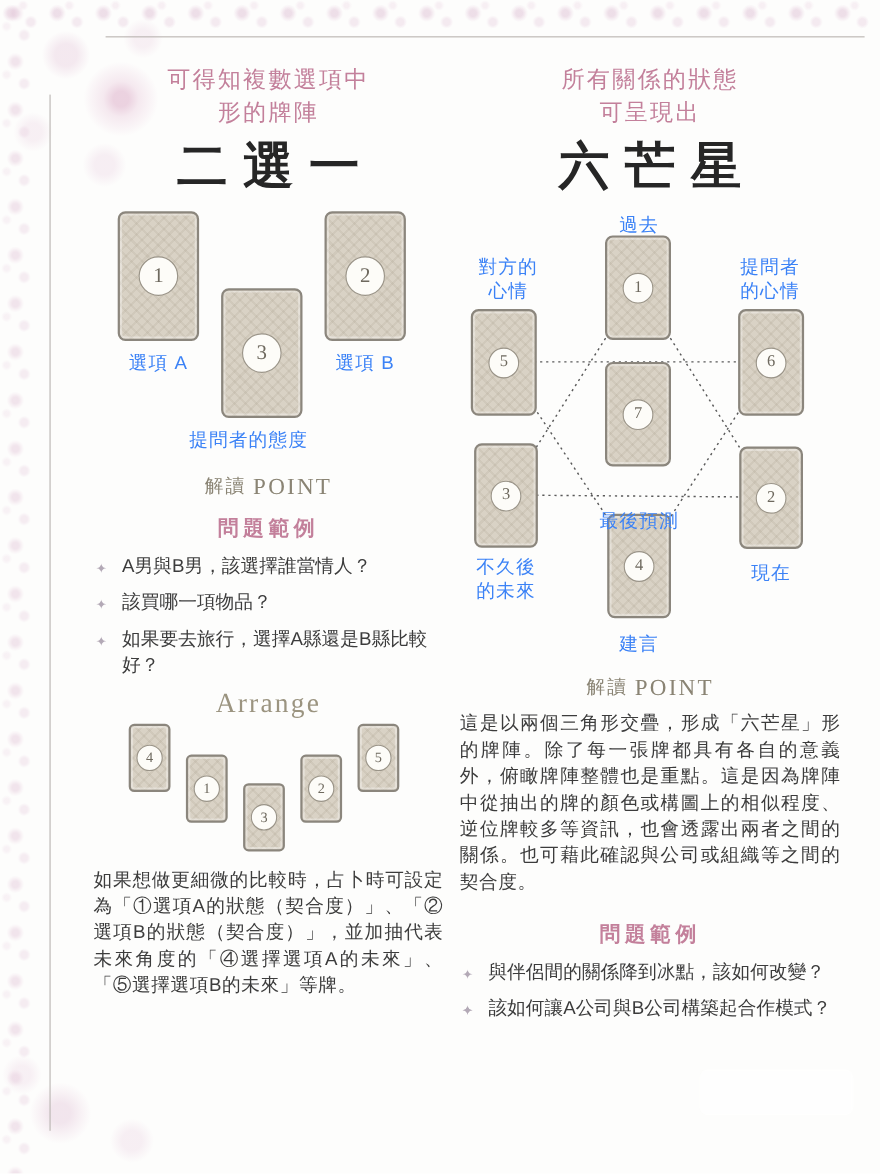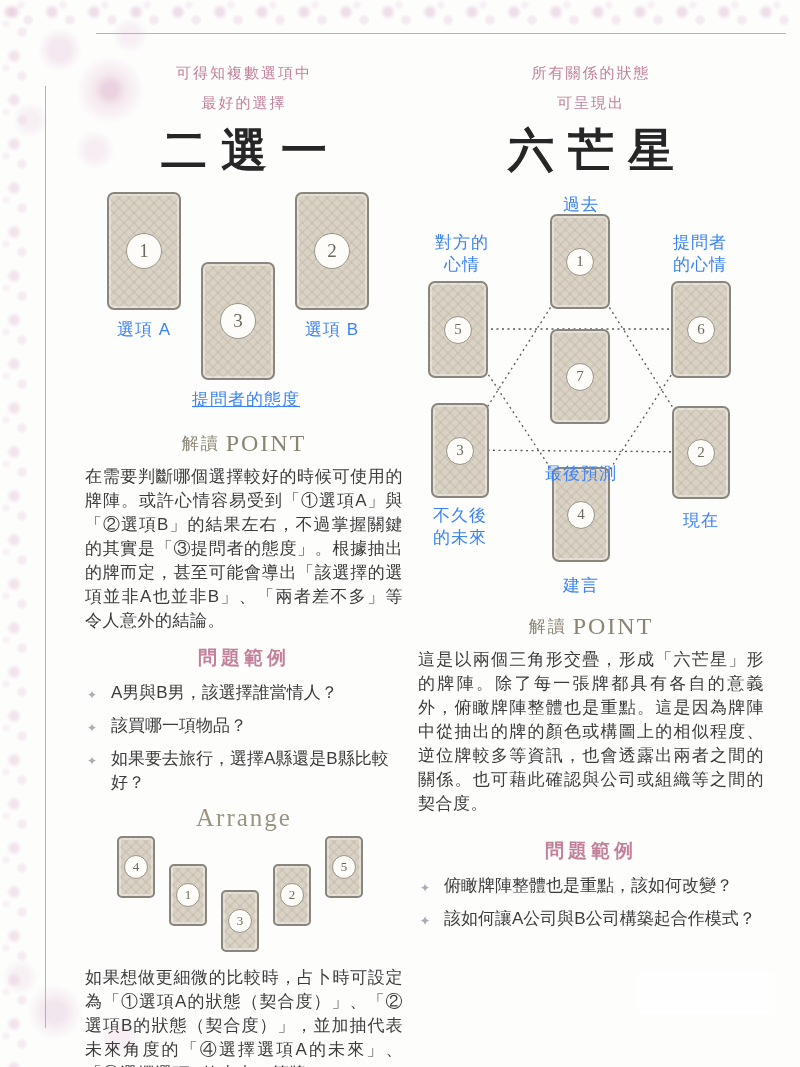--- a/index.html
+++ b/index.html
@@ -42,21 +42,21 @@
       radial-gradient(circle at 20px 60px,  rgba(236,214,228,.34) 8px, transparent 18px);
   }
   .frame-top  { position:absolute; left:96px;  top:33px; width:690px; height:1px; background:#b8b3b0; }
   .frame-left { position:absolute; left:45px;  top:86px; width:1px;  height:942px; background:#b8b3b0; }
 
   
   .col { position:absolute; top:58px; }
   .col-left  { left:85px;  width:318px; }
   .col-right { left:418px; width:346px; }
 
-  .subtitle { text-align:center; color:#c3809b; font-size:15px; line-height:30px; letter-spacing:2px; }
+  .subtitle { text-align:center; color:#c3809b; font-size:21px; line-height:30px; letter-spacing:2px; }
   .main-title {
     margin:6px 0 0 0; text-align:center; color:#262626;
     font-family:"Liberation Serif", serif; font-weight:700;
     font-size:46px; line-height:54px; letter-spacing:14px; text-indent:14px;
   }
 
   
   .card {
     position:absolute; box-sizing:border-box;
     background-color:#d9d2c5;
@@ -78,21 +78,21 @@
   .card-hex .num   { width:26px; height:26px; font-size:15px; }
   .card-small { width:38px; height:62px; border-width:2px; border-radius:5px; }
   .card-small .num { width:22px; height:22px; font-size:13px; }
 
   .spread { position:relative; }
   .spread-label { position:absolute; font-size:17px; color:#3b82f6; text-align:center; line-height:22px; letter-spacing:1px; }
 
   
   .point-head { margin-top:16px; text-align:center; color:#8a8474; }
   .point-head .cjk { font-size:17px; letter-spacing:2px; vertical-align:2px; }
-  .point-head .en  { font-family:"Liberation Serif", serif; font-size:24px; letter-spacing:2px; margin-left:6px; }
+  .point-head .en  { font-family:"Liberation Serif", serif; font-size:21px; letter-spacing:2px; margin-left:6px; }
   .pink-head { text-align:center; color:#c3809b; font-size:19px; font-weight:bold; letter-spacing:4px; }
   .arrange-head {
     text-align:center; color:#9b9480; font-family:"Liberation Serif", serif;
     font-size:25px; letter-spacing:2px; margin-top:2px;
   }
 
   .body-text {
     margin:8px 0 0 0; font-size:17px; line-height:24px; letter-spacing:.5px;
     text-align:justify; color:#3c3c3c;
   }
@@ -116,43 +116,42 @@
   <div class="lace-top"></div>
   <div class="lace-left"></div>
   <div class="corner-tl"></div>
   <div class="corner-bl"></div>
   <div class="frame-top"></div>
   <div class="frame-left"></div>
 
   <section class="col col-left">
     <div class="subtitle">
       <div>可得知複數選項中</div>
-      <div>最好的選擇</div>
+      <div>形的牌陣</div>
     </div>
     <h1 class="main-title">二選一</h1>
 
     <div class="spread" style="height:222px; margin-top:14px;">
       <div class="card card-big" style="left:22px; top:0;">
         <span class="num">1</span>
       </div>
       <div class="card card-big" style="left:210px; top:0;">
         <span class="num">2</span>
       </div>
       <div class="card card-big" style="left:116px; top:70px;">
         <span class="num">3</span>
       </div>
       <div class="spread-label" style="left:2px; top:127px; width:114px;">選項 A</div>
       <div class="spread-label" style="left:190px; top:127px; width:114px;">選項 B</div>
-      <div class="spread-label" style="left:68px; top:197px; width:186px;text-decoration:underline;">提問者的態度</div>
+      <div class="spread-label" style="left:48px; top:197px; width:186px;">提問者的態度</div>
     </div>
 
     <div class="point-head">
       <span class="cjk">解讀</span><span class="en">POINT</span>
     </div>
-    <p class="body-text">在需要判斷哪個選擇較好的時候可使用的牌陣。或許心情容易受到「①選項A」與「②選項B」的結果左右，不過掌握關鍵的其實是「③提問者的態度」。根據抽出的牌而定，甚至可能會導出「該選擇的選項並非A也並非B」、「兩者差不多」等令人意外的結論。</p>
 
     <div class="pink-head" style="margin-top:12px;">問題範例</div>
     <ul class="bullets">
       <li>
         <span class="marker">✦</span>
         <span>A男與B男，該選擇誰當情人？</span>
       </li>
       <li>
         <span class="marker">✦</span>
         <span>該買哪一項物品？</span>
@@ -248,21 +247,21 @@
 
     <div class="point-head">
       <span class="cjk">解讀</span><span class="en">POINT</span>
     </div>
     <p class="body-text">這是以兩個三角形交疊，形成「六芒星」形的牌陣。除了每一張牌都具有各自的意義外，俯瞰牌陣整體也是重點。這是因為牌陣中從抽出的牌的顏色或構圖上的相似程度、逆位牌較多等資訊，也會透露出兩者之間的關係。也可藉此確認與公司或組織等之間的契合度。</p>
 
     <div class="pink-head" style="margin-top:22px;">問題範例</div>
     <ul class="bullets">
       <li>
         <span class="marker">✦</span>
-        <span>俯瞰牌陣整體也是重點，該如何改變？</span>
+        <span>與伴侶間的關係降到冰點，該如何改變？</span>
       </li>
       <li>
         <span class="marker">✦</span>
       </li>
       <li>
         <span class="marker">✦</span>
         <span>該如何讓A公司與B公司構築起合作模式？</span>
       </li>
     </ul>
   </section>

